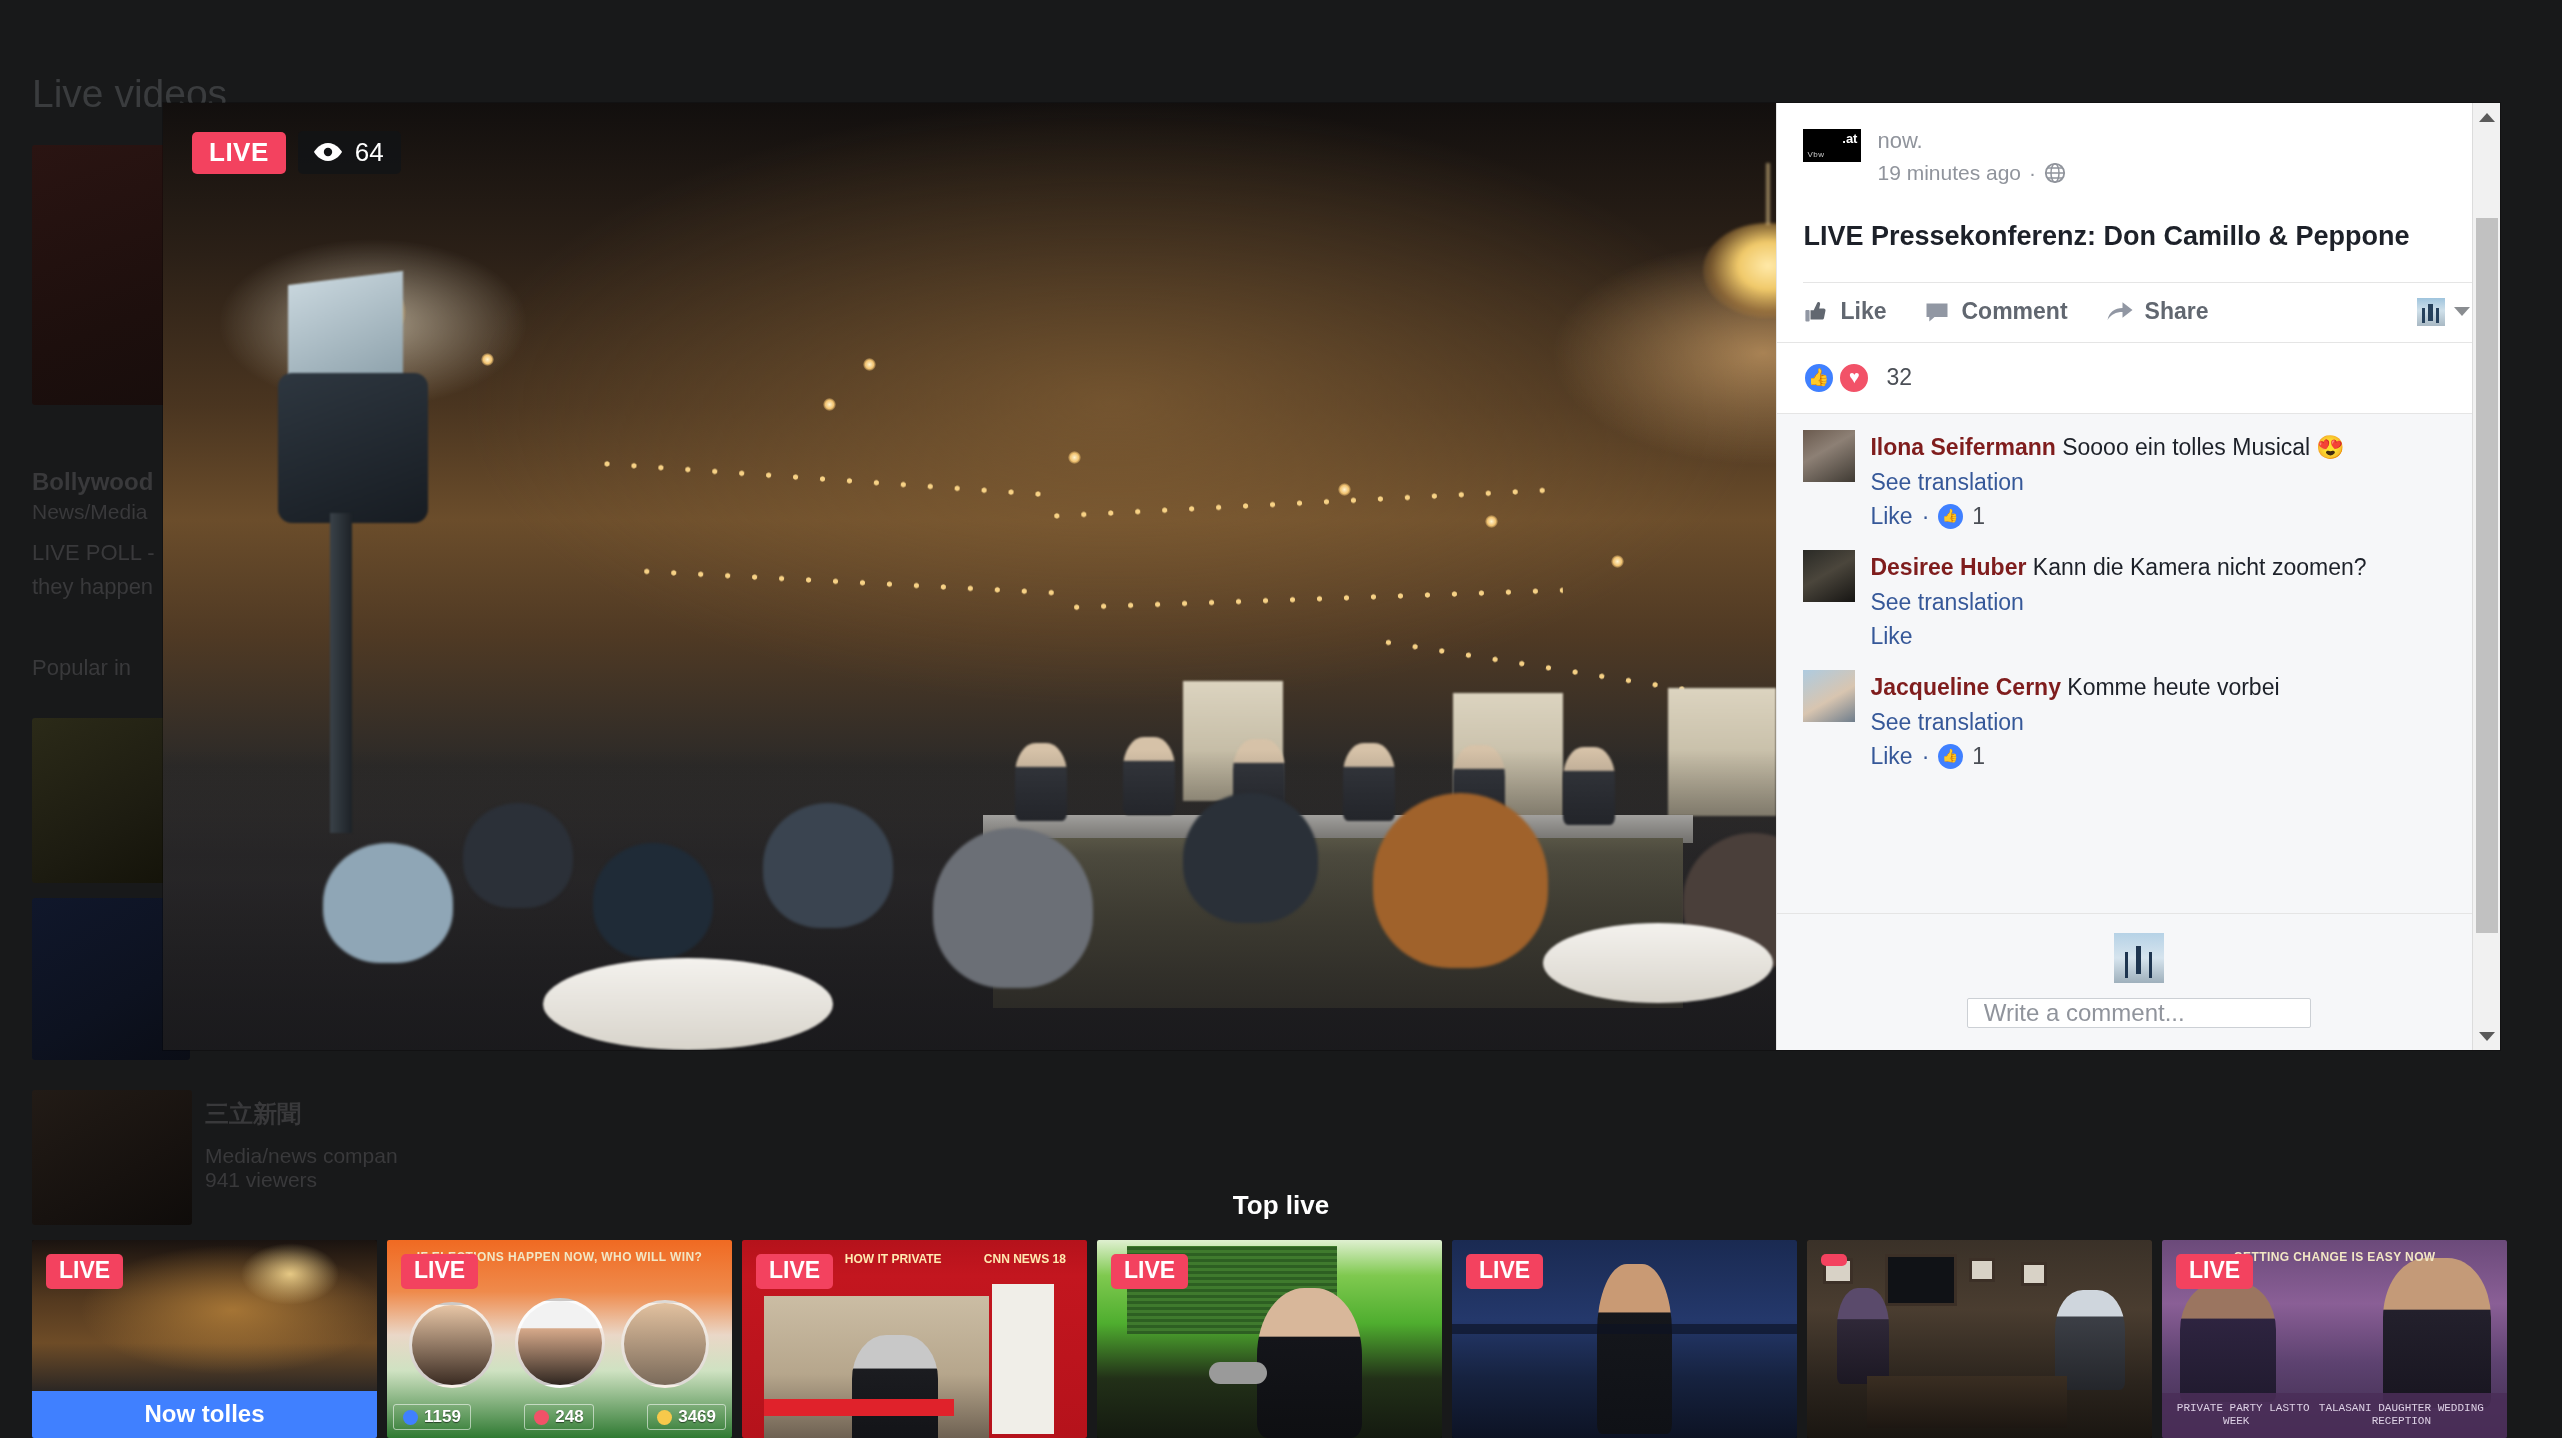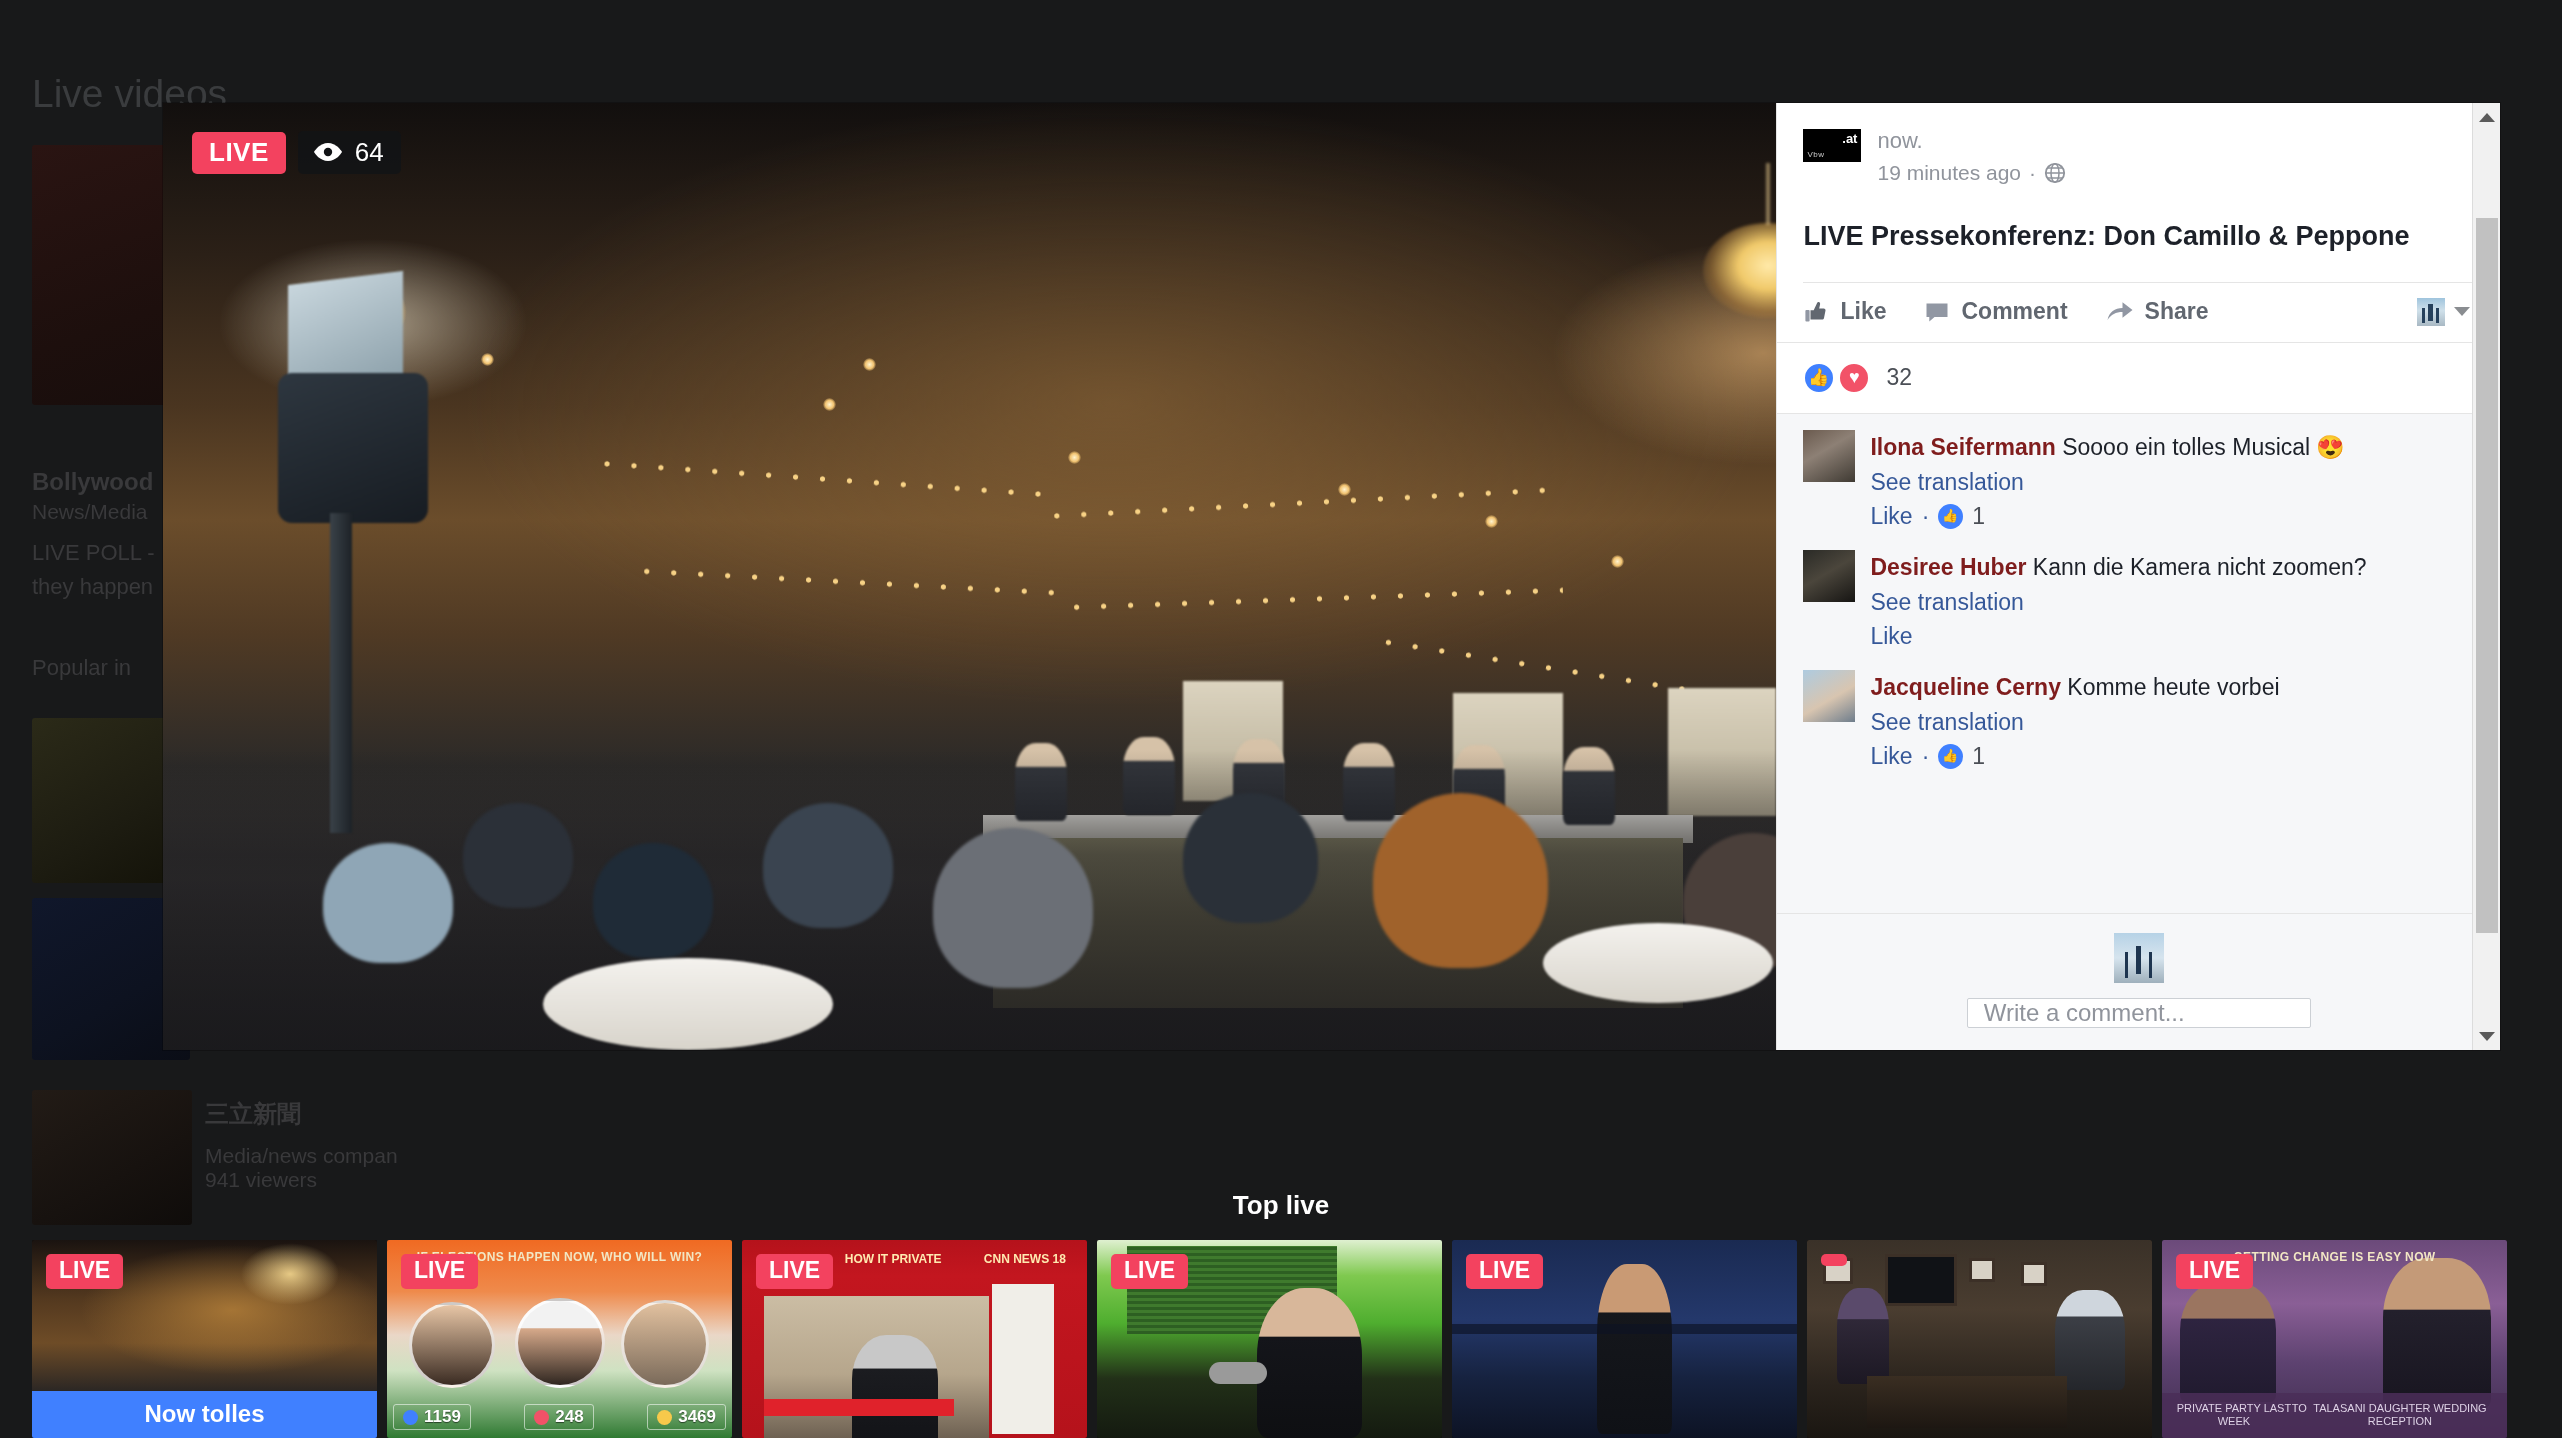--- a/index.html
+++ b/index.html
@@ -408,20 +408,21 @@
   }
   .v-purple {
     background: linear-gradient(180deg,#6b4a7a 0%, #8a5f96 32%, #5d4270 62%, #3e2c4d 100%);
   }
   .tl-cap {
     position: absolute; left: 0; right: 0; bottom: 0;
     background: rgba(74,45,88,.88); color: #ded2e6;
     font-size: 11px; display: flex; justify-content: space-between;
     padding: 9px 14px; line-height: 1.25; text-align: center;
     z-index: 2;
+    font-family: Liberation Mono, monospace;
   }
   .tl-top-text {
     position: absolute; left: 0; right: 0; top: 10px;
     text-align: center; color: #f2e7c4; font-size: 12px;
     font-weight: bold; letter-spacing: .4px; z-index: 2;
   }
   .tl-news-top {
     position: absolute; left: 0; right: 0; top: 12px;
     color: #ffe9b0; font-size: 12px; font-weight: bold;
     display: flex; justify-content: space-around; z-index: 2;

